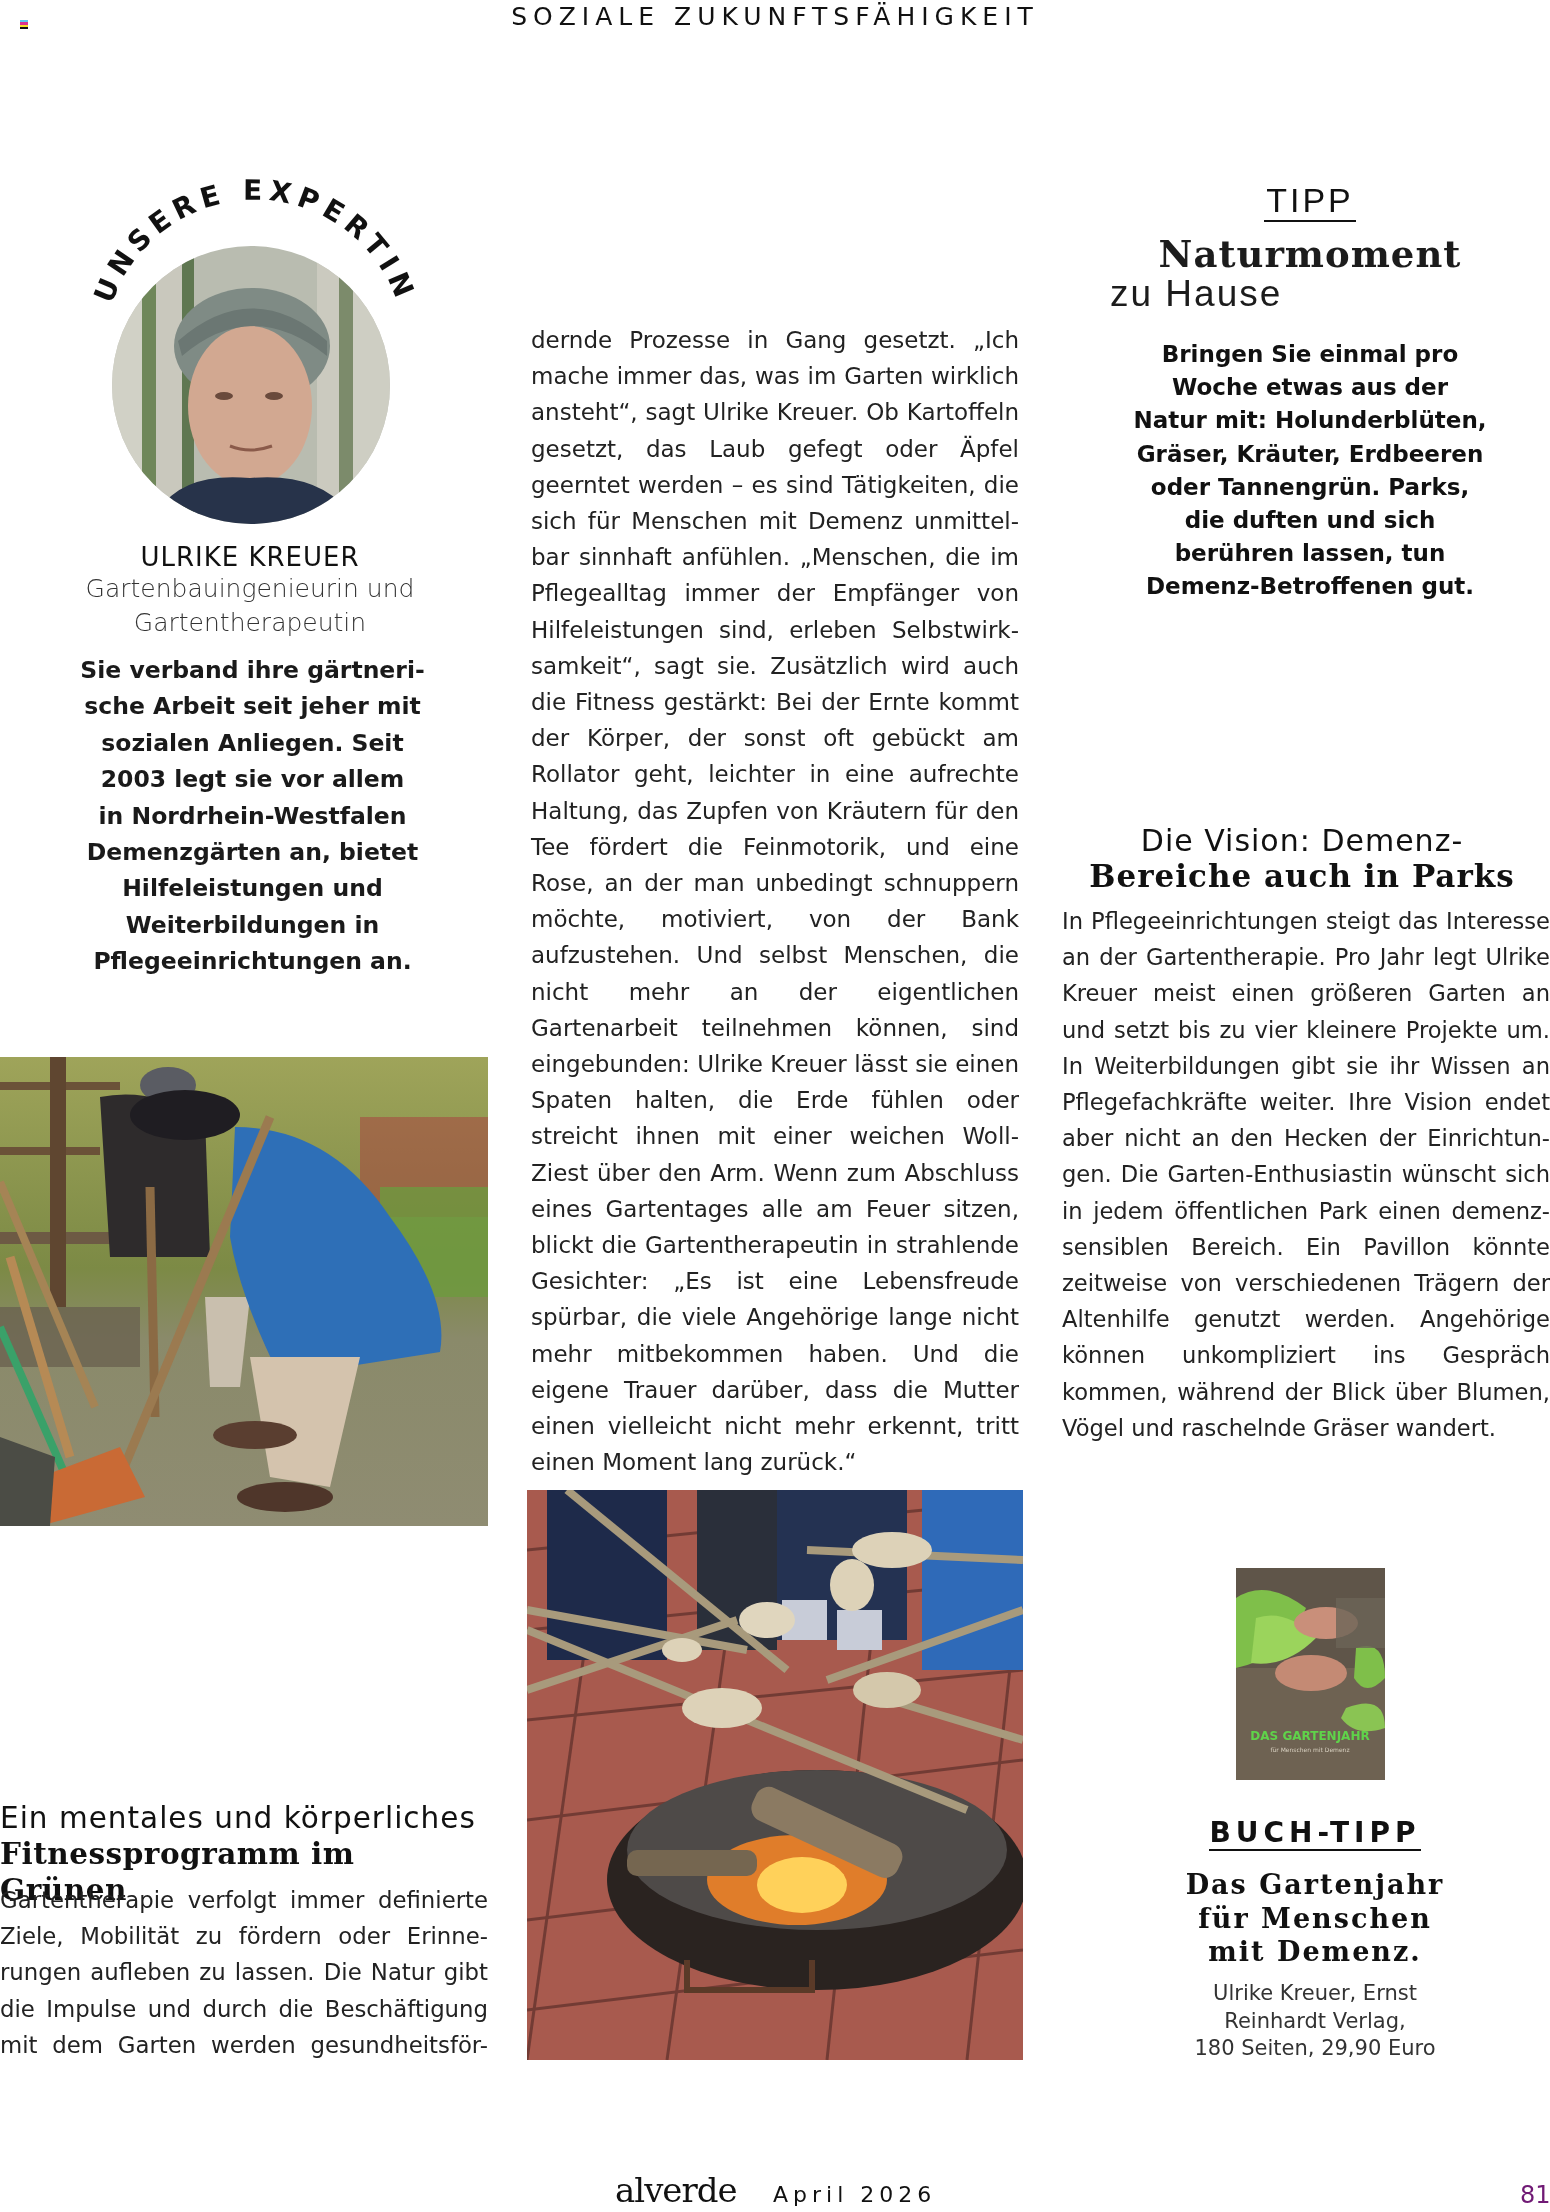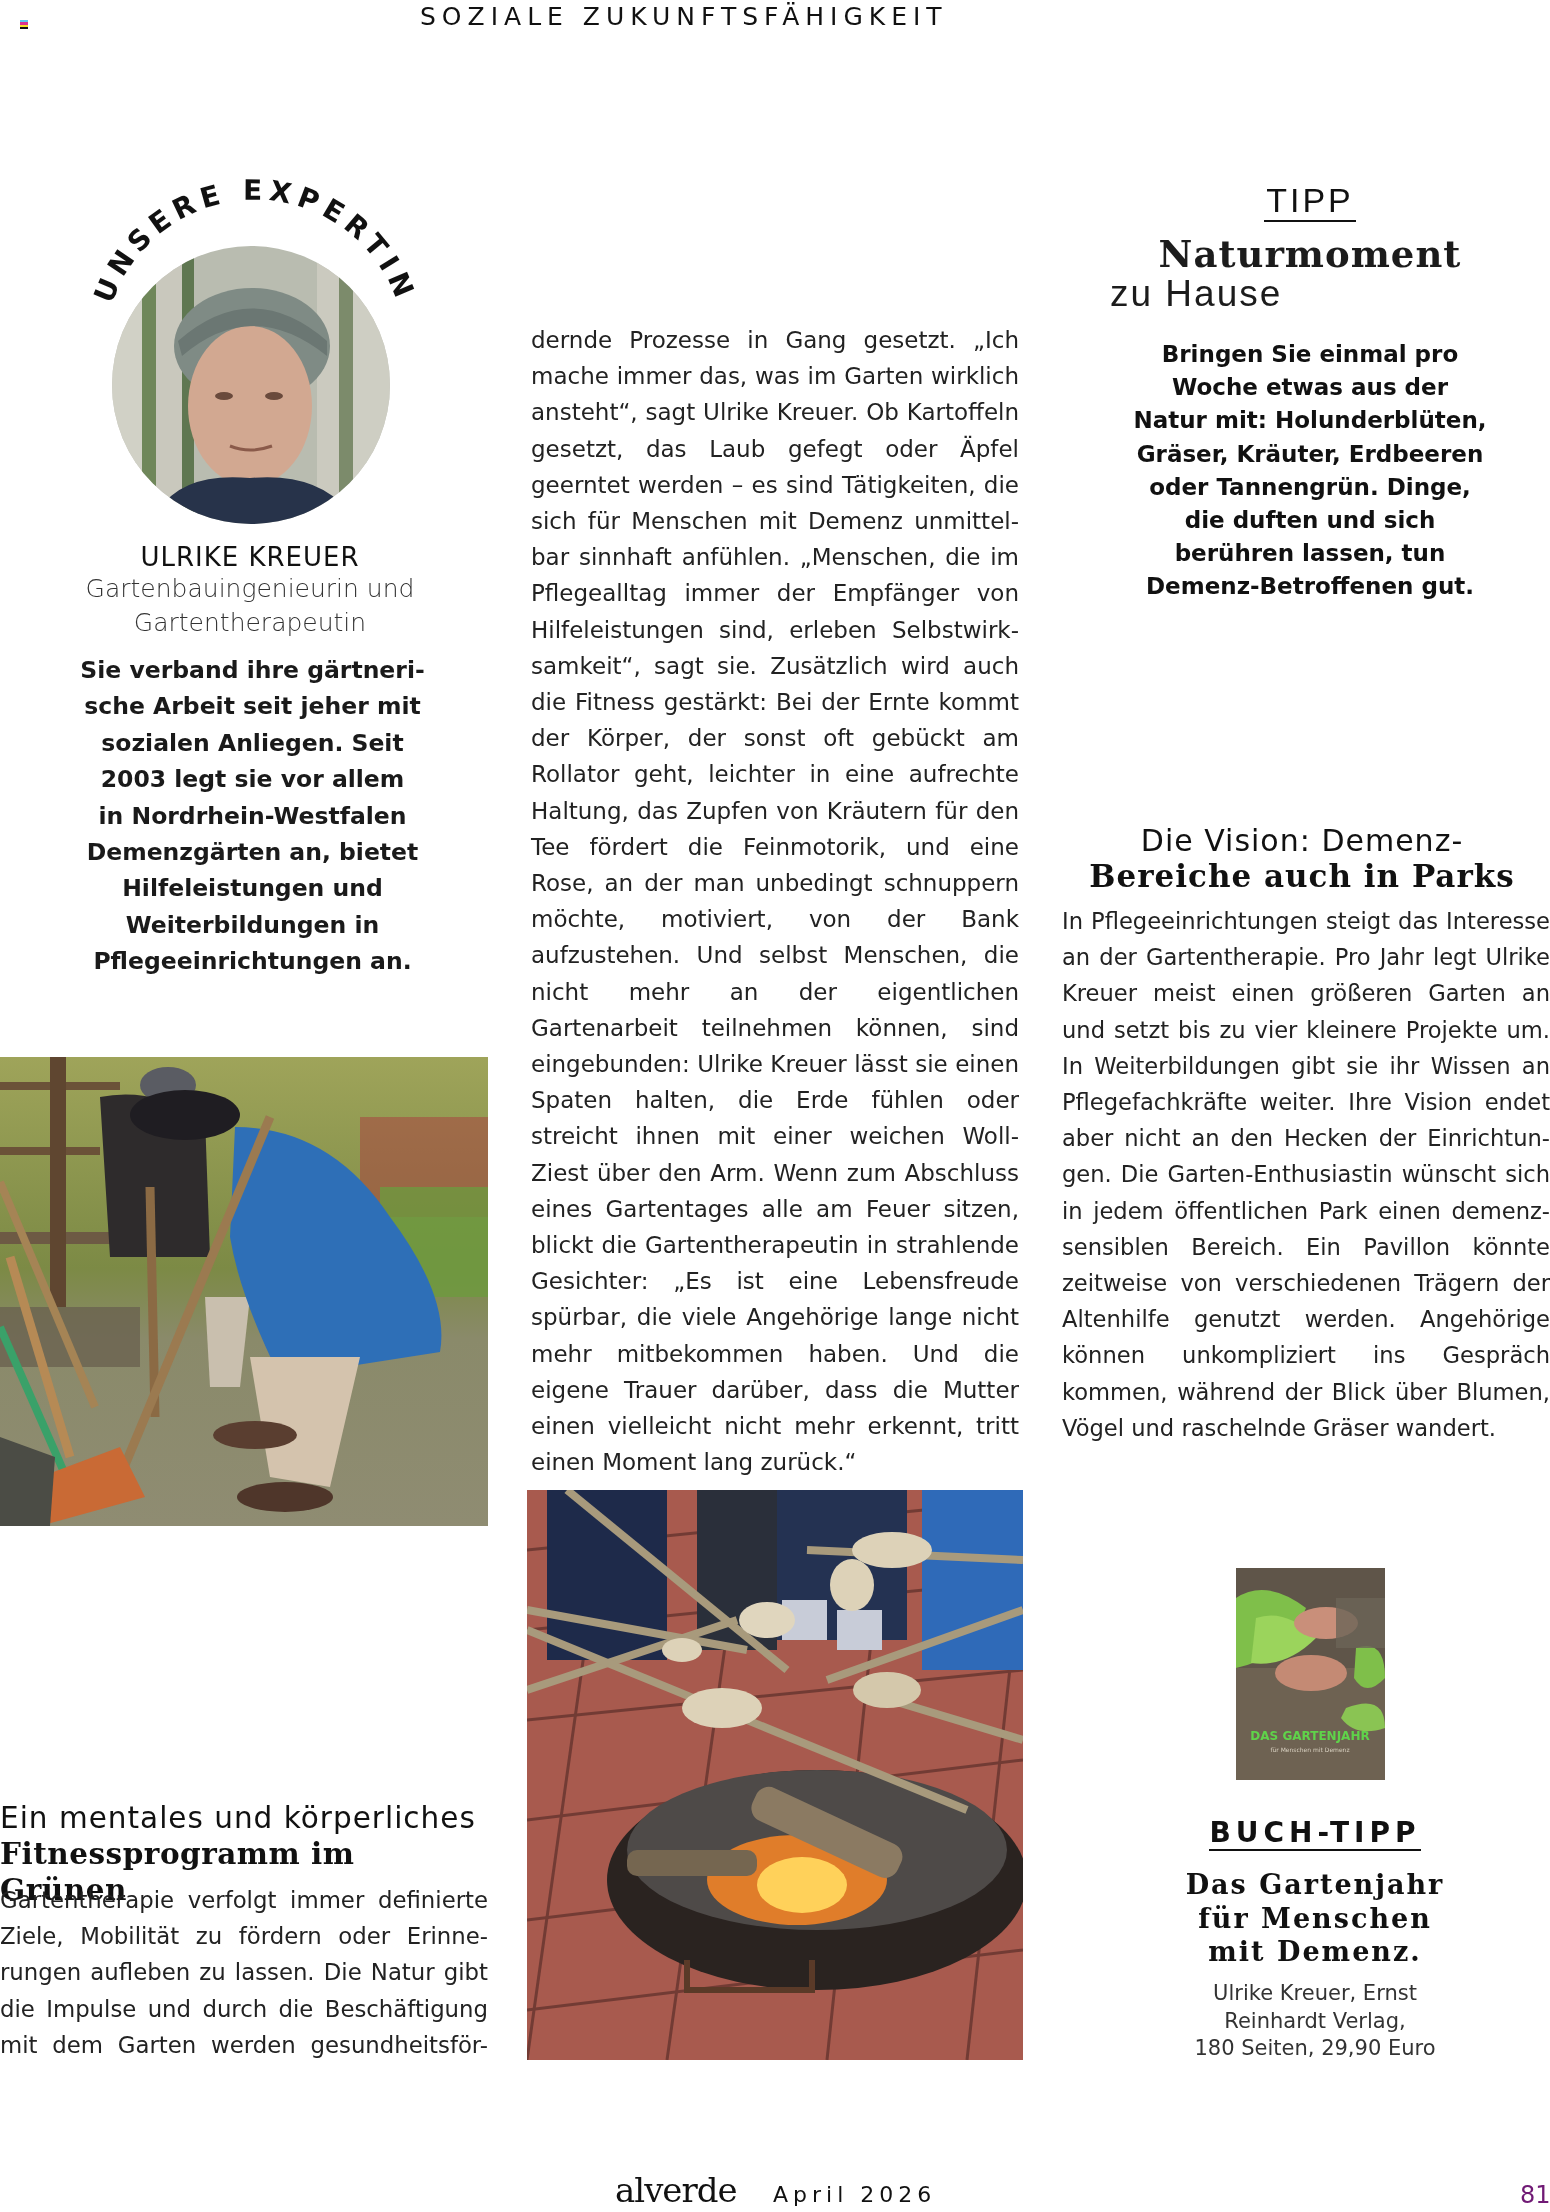--- a/index.html
+++ b/index.html
@@ -6,21 +6,21 @@
     html, body { width: 1550px; height: 2212px; background: #ffffff; overflow: hidden; }
     body { position: relative; font-family: "DejaVu Sans", "Liberation Sans", sans-serif; color: #1c1c1c; }
 
     .abs { position: absolute; }
 
     
     .cmyk { left: 20px; top: 20px; width: 8px; height: 9px; display: flex; flex-direction: column; }
     .cmyk span { flex: 1; display: block; }
 
     .section-header {
-      left: 420px; top: 0px; width: 710px; text-align: left;
+      left: 420px; top: 0px; width: 710px; text-align: center;
       font-family: "DejaVu Sans", sans-serif; font-size: 25px; letter-spacing: 6px;
       color: #111; line-height: 34px;
     }
 
     
     .arc-label { left: 80px; top: 170px; width: 350px; height: 160px; }
     .arc-label text { font-family: "DejaVu Sans", sans-serif; font-size: 28px; font-weight: bold; letter-spacing: 6px; fill: #111; }
 
     .portrait {
       left: 112px; top: 246px; width: 278px; height: 278px; border-radius: 50%; overflow: hidden;
@@ -275,21 +275,21 @@
 </div>
 
 <div class="abs tipp-label"><span>TIPP</span></div>
 <div class="abs tipp-title-1">Naturmoment</div>
 <div class="abs tipp-title-2">zu Hause</div>
 <div class="abs tipp-body">
   <div>Bringen Sie einmal pro</div>
   <div>Woche etwas aus der</div>
   <div>Natur mit: Holunderblüten,</div>
   <div>Gräser, Kräuter, Erdbeeren</div>
-  <div>oder Tannengrün. Dinge,</div>
+  <div>oder Tannengrün. Parks,</div>
   <div>die duften und sich</div>
   <div>berühren lassen, tun</div>
   <div>Demenz-Betroffenen gut.</div>
 </div>
 
 <div class="abs vision-h1">Die Vision: Demenz-</div>
 <div class="abs vision-h2">Bereiche auch in Parks</div>
 <div class="abs vision-body">
   <p>In Pflegeeinrichtungen steigt das Interesse an der Gartentherapie. Pro Jahr legt Ulrike Kreuer meist einen größeren Garten an und setzt bis zu vier kleinere Projekte um. In Weiterbildungen gibt sie ihr Wissen an Pflegefachkräfte weiter. Ihre Vision endet aber nicht an den Hecken der Einrichtun­gen. Die Garten-Enthusiastin wünscht sich in jedem öffentlichen Park einen demenz­sensiblen Bereich. Ein Pavillon könnte zeitweise von verschiedenen Trägern der Altenhilfe genutzt werden. Angehö­rige können unkompliziert ins Gespräch kommen, während der Blick über Blumen, Vögel und raschelnde Gräser wandert.</p>
 </div>

